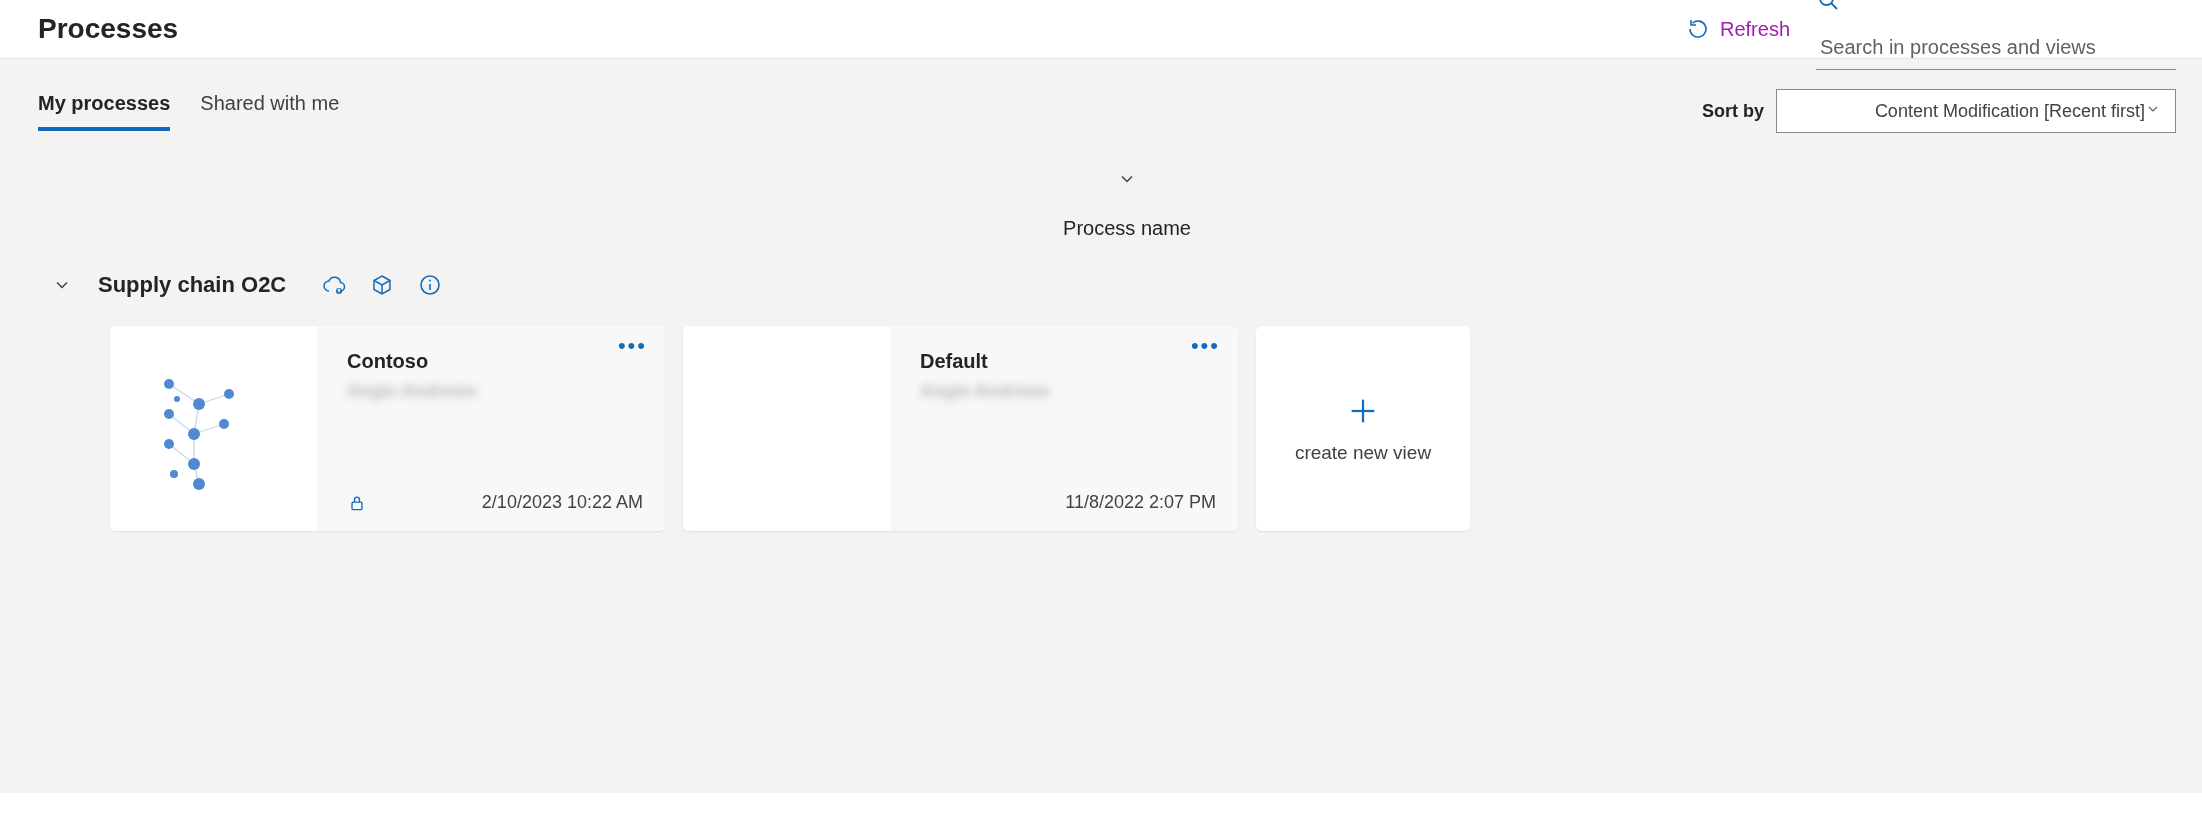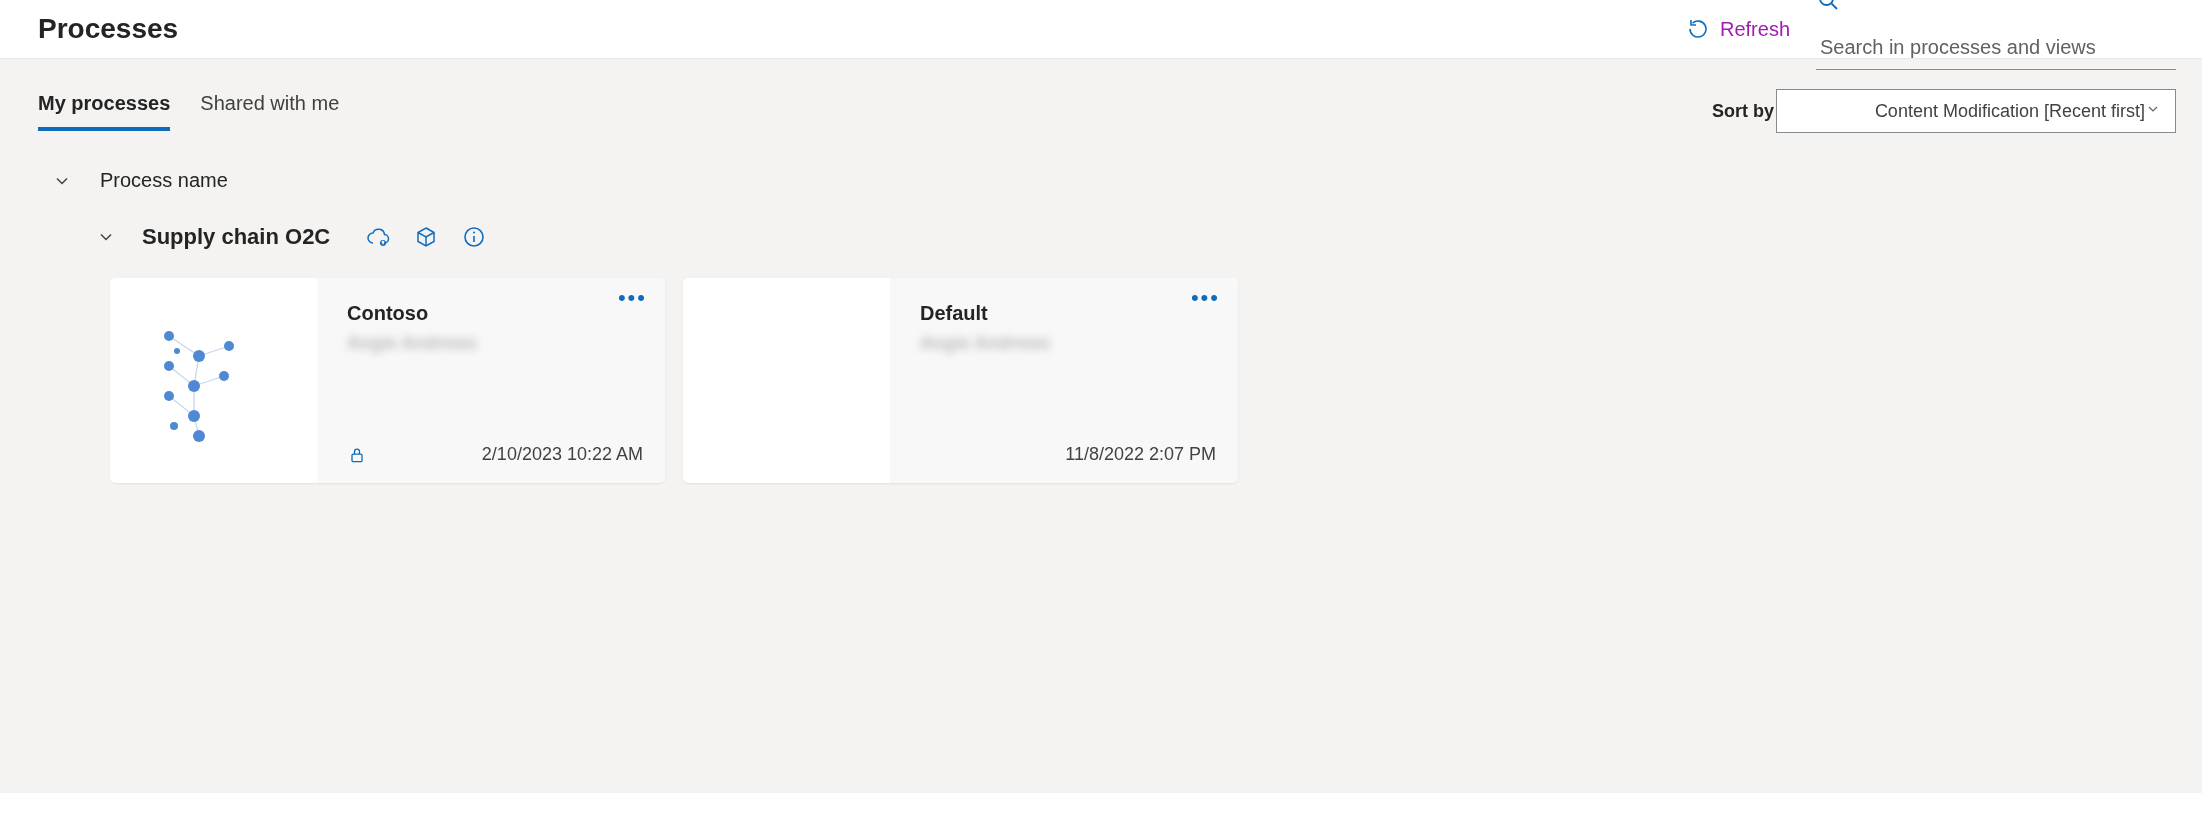--- a/index.html
+++ b/index.html
@@ -40,42 +40,42 @@
     padding:30px 26px 0 38px;
   }
   .tabs { display:flex; gap:30px; }
   .tab {
     font-size:20px; color:#404040; padding-bottom:12px;
     background:none; border:none; cursor:pointer;
     border-bottom:4px solid transparent;
   }
   .tab.active { color:#242424; font-weight:700; border-bottom-color:#0f6cbd; }
 
-  .sort-wrap { display:flex; align-items:center; gap:2px; }
+  .sort-wrap { display:flex; align-items:center; gap:12px; }
   .sort-label { font-size:18px; font-weight:600; }
   .sort-select {
     display:flex; align-items:center; justify-content:flex-end;
     width:400px; height:44px;
     border:1px solid #8a8a8a; background:#fff;
     padding:0 14px; font-size:18px; color:#424242; cursor:pointer;
   }
   .sort-select .chev { color:#616161; }
 
   
   .section-header {
     display:flex; align-items:center; gap:28px;
     padding:36px 0 0 52px;
+    flex-direction:column;
   }
   .section-header .chev { color:#424242; cursor:pointer; display:flex; }
   .section-title { font-size:20px; color:#242424; }
 
   .process-header {
     display:flex; align-items:center; gap:26px;
     padding:32px 0 0 52px;
-    margin-left:44px;
   }
   .process-header .chev { color:#424242; cursor:pointer; display:flex; }
   .process-title { font-size:22px; font-weight:600; color:#242424; }
   .process-icons { display:flex; gap:24px; margin-left:10px; }
   .process-icons .ico { color:#0f6cbd; cursor:pointer; display:flex; }
 
   
   .cards-row { display:flex; gap:18px; padding:28px 0 0 110px; }
 
   .view-card {
@@ -267,17 +267,26 @@
           <button class="card-menu">•••</button>
           <div class="card-title">Default</div>
           <div class="card-owner">Angie Andrews</div>
           <div class="card-footer">
             <span></span>
             <span class="card-date">11/8/2022 2:07 PM</span>
           </div>
         </div>
       </div>
 
+      <div class="new-view-card">
+        <span class="plus">
+          <svg width="34" height="34" viewBox="0 0 24 24" fill="none" stroke="currentColor" stroke-width="1.6">
+            <line x1="12" y1="4" x2="12" y2="20"></line>
+            <line x1="4" y1="12" x2="20" y2="12"></line>
+          </svg>
+        </span>
+        <span class="new-view-label">create new view</span>
+      </div>
 
     </div>
 
   </div>
 </div>
 
 </body></html>

